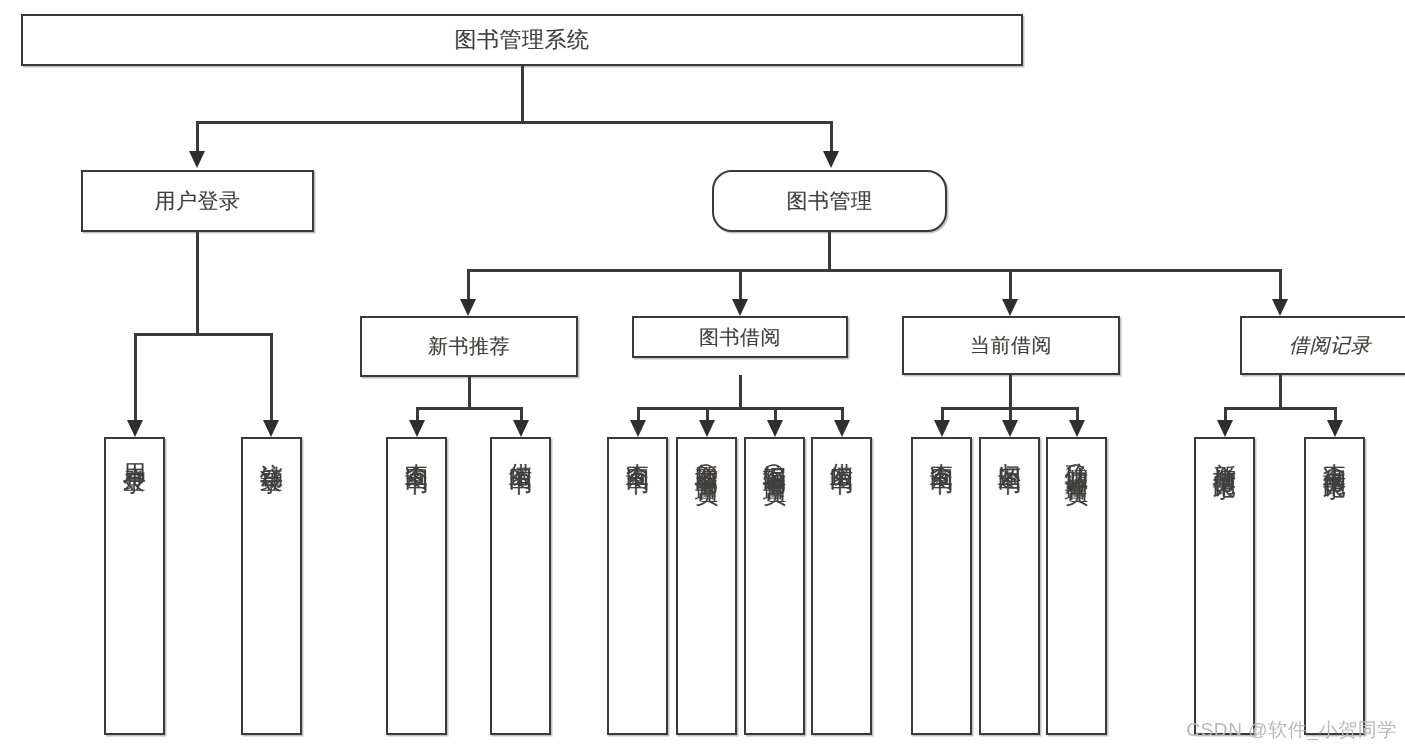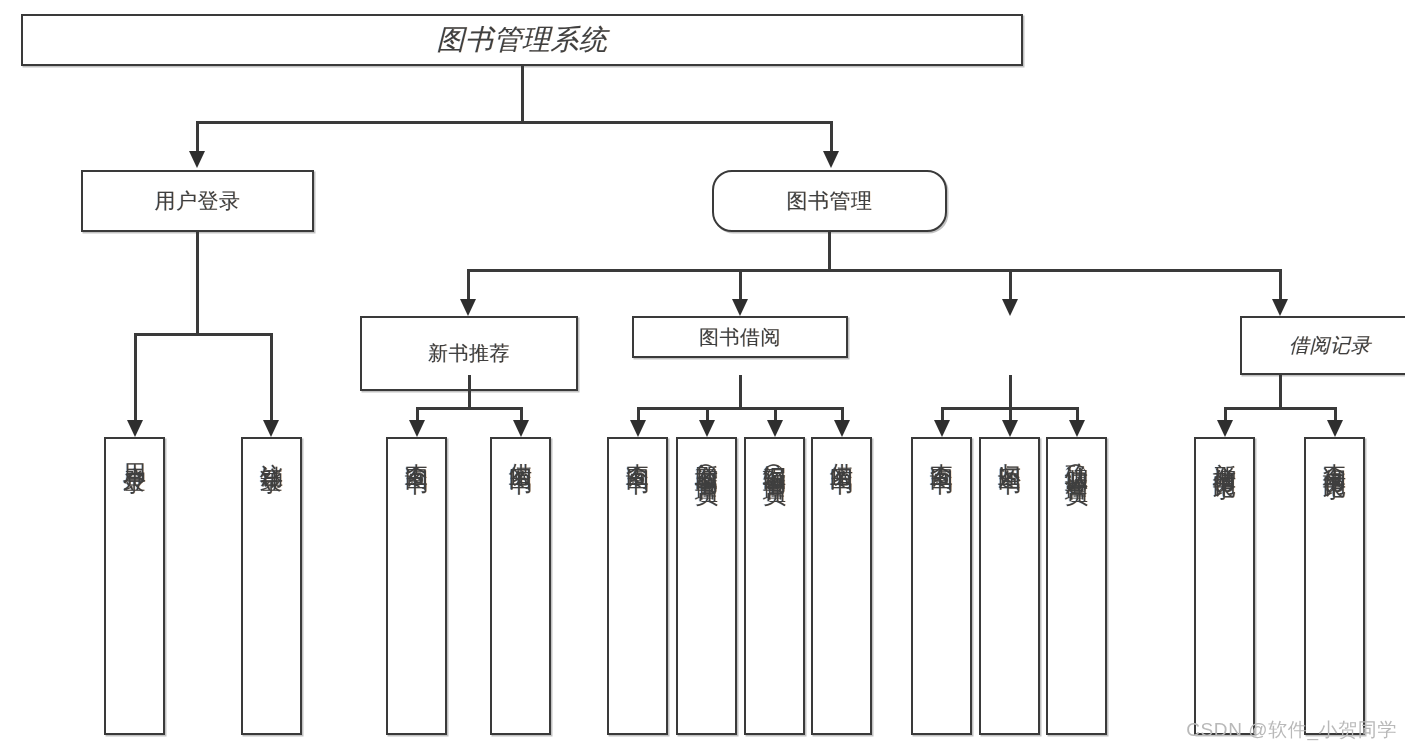--- a/index.html
+++ b/index.html
@@ -26,21 +26,21 @@
     box-shadow:1.5px 1.5px 0 rgba(120,120,120,.45);
   }
   .node .lbl{
     color:#3f3f3f;
     font-size:21px;
     line-height:1.15;
     letter-spacing:.5px;
     white-space:nowrap;
     text-shadow:0.6px 0 0 rgba(200,130,60,.33), -0.6px 0 0 rgba(90,150,210,.30);
   }
-  .node.root .lbl{font-size:28px;font-style:italic;}
+  .node.root .lbl{font-size:22px;}
   .node.lvl2 .lbl{font-size:21px;}
   .node.lvl3 .lbl{font-size:20px;}
 
   
   .node.leaf{
     align-items:flex-start;
     justify-content:center;
     padding-top:6px;
   }
   .node.leaf .lbl{
@@ -110,25 +110,28 @@
   <div class="ln h" style="left:467px; top:269px; width:814px;"></div>
   <div class="ln v" style="left:467px; top:269px; height:30px;"></div>
   <div class="ln v" style="left:739px; top:269px; height:30px;"></div>
   <div class="ln v" style="left:1009px; top:269px; height:30px;"></div>
   <div class="ln v" style="left:1279px; top:269px; height:30px;"></div>
   <div class="arw" style="left:460px; top:299px;"></div>
   <div class="arw" style="left:732px; top:299px;"></div>
   <div class="arw" style="left:1002px; top:299px;"></div>
   <div class="arw" style="left:1272px; top:299px;"></div>
 
-  <div class="node lvl3" style="left:360px; top:316px; width:218px; height:75px;">
+  <div class="node lvl3" style="left:360px; top:316px; width:218px; height:61px;">
     <span class="lbl">新书推荐</span>
   </div>
   <div class="node lvl3" style="left:632px; top:316px; width:216px; height:42px;">
     <span class="lbl">图书借阅</span>
+  </div>
+  <div class="node lvl3" style="left:902px; top:316px; width:218px; height:59px;">
+    <span class="lbl">当前借阅</span>
   </div>
   <div class="node lvl3" style="left:1240px; top:316px; width:180px; height:59px;font-style:italic;">
     <span class="lbl">借阅记录</span>
   </div>
 
   <div class="ln v" style="left:468px; top:375px; height:34px;"></div>
   <div class="ln h" style="left:416px; top:407px; width:106px;"></div>
   <div class="ln v" style="left:416px; top:407px; height:13px;"></div>
   <div class="ln v" style="left:520px; top:407px; height:13px;"></div>
   <div class="arw" style="left:409px; top:420px;"></div>

